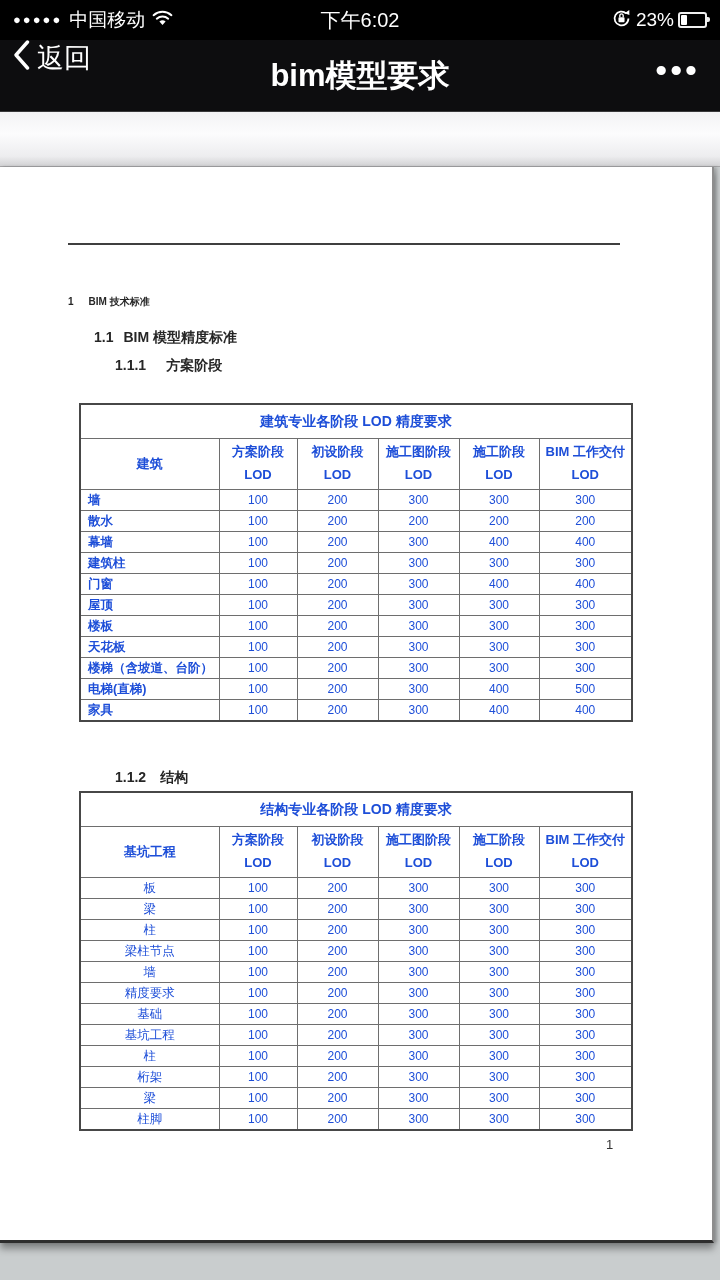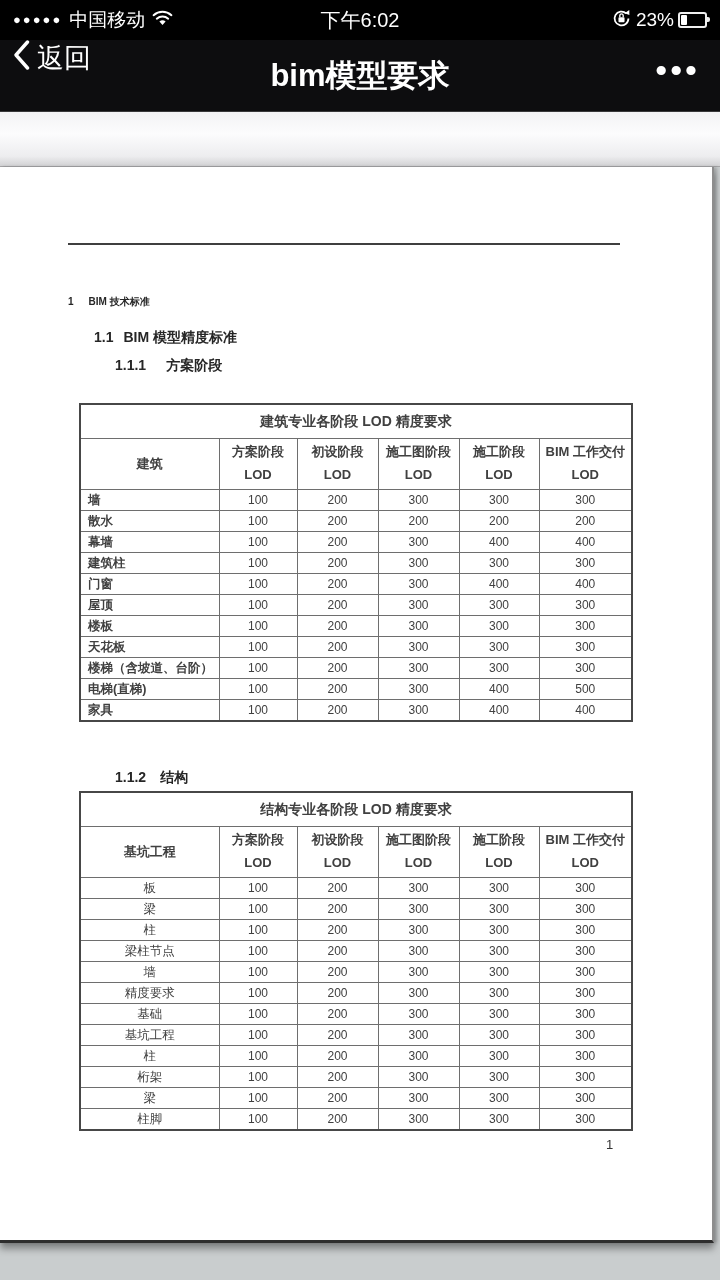--- a/index.html
+++ b/index.html
@@ -55,21 +55,21 @@
 
   .h{position:absolute;font-weight:bold;color:#262626;white-space:nowrap;}
   .h .num{display:inline-block;}
   .h-1{left:68px;top:128px;font-size:10px;}   .h-1 .num{margin-right:15px;}
   .h-2{left:94px;top:162px;font-size:14px;}   .h-2 .num{margin-right:10px;}
   .h-3{left:115px;top:190px;font-size:14px;}  .h-3 .num{margin-right:20px;}
   .h-4{left:115px;top:602px;font-size:14px;}  .h-4 .num{margin-right:14px;}
 
   table.lod{
     position:absolute;left:79px;width:552px;border-collapse:collapse;table-layout:fixed;
-    border:2px solid #474747;color:#404040;
+    border:2px solid #474747;color:#1d4ed8;
   }
   #table-0{top:236px;}
   #table-1{top:624px;padding-left:17px;}
   table.lod td{border:1px solid #6e6e6e;text-align:center;padding:0;overflow:hidden;}
   table.lod tr.t-title td{height:33px;font-weight:bold;font-size:14px;}
   table.lod tr.t-head td{height:50px;font-weight:bold;font-size:13px;}
   table.lod tr.t-head td div{line-height:1.75;}
   table.lod tr.data td{height:20px;line-height:20px;font-size:12px;}
   table.lod tr.data td.c-label{font-size:12.5px;}
   table.first-left tr.data td.c-label{text-align:left;padding-left:7px;font-weight:600;}

